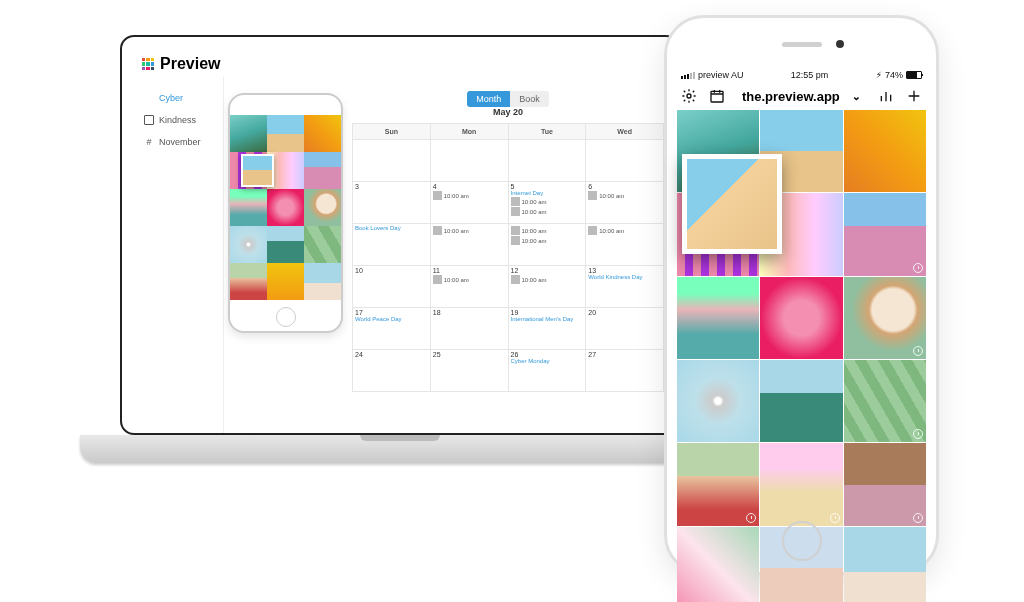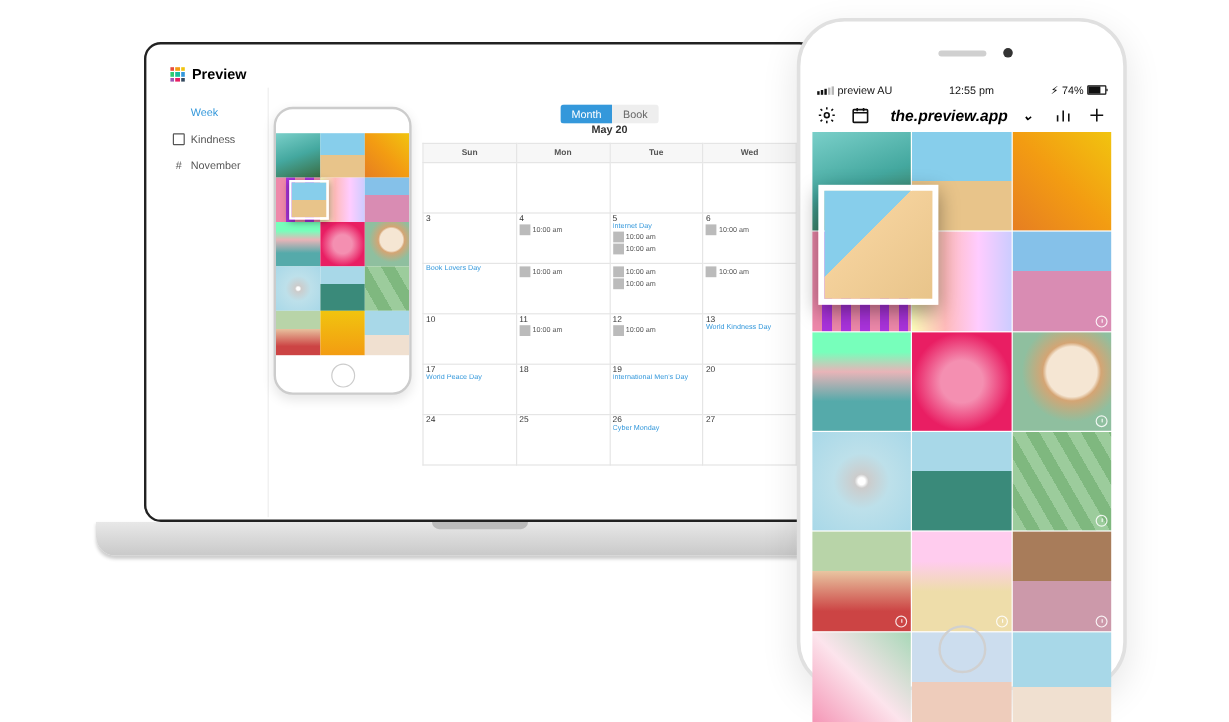--- a/index.html
+++ b/index.html
@@ -5,21 +5,21 @@
   * { box-sizing: border-box; margin: 0; padding: 0; font-family: -apple-system, Helvetica, Arial, sans-serif; }
   body { width: 1024px; height: 602px; background: #fff; position: relative; overflow: hidden; }
 
   
   .laptop { position: absolute; left: 120px; top: 35px; width: 560px; height: 440px; }
   .laptop-screen { width: 100%; height: 400px; border: 2px solid #222; border-radius: 14px; background: #fff; padding: 14px 14px 0 14px; overflow: hidden; }
   .laptop-base { width: 640px; height: 28px; background: linear-gradient(#e8e8e8,#c9c9c9); border-radius: 0 0 16px 16px; margin-left: -40px; position: relative; box-shadow: 0 2px 3px rgba(0,0,0,.2); }
   .laptop-notch { width: 80px; height: 6px; background: #bbb; border-radius: 0 0 6px 6px; position: absolute; left: 50%; transform: translateX(-50%); }
 
   
-  .app-header { display: flex; align-items: center; gap: 6px; padding: 4px 6px; font-weight: 700; font-size: 12px; }
+  .app-header { display: flex; align-items: center; gap: 6px; padding: 4px 6px; font-weight: 700; font-size: 16px; }
   .app-logo { width: 12px; height: 12px; display: grid; grid-template-columns: 1fr 1fr 1fr; grid-template-rows: 1fr 1fr 1fr; gap: 1px; }
   .app-logo span:nth-child(1){background:#e74c3c;} .app-logo span:nth-child(2){background:#f39c12;} .app-logo span:nth-child(3){background:#f1c40f;}
   .app-logo span:nth-child(4){background:#2ecc71;} .app-logo span:nth-child(5){background:#1abc9c;} .app-logo span:nth-child(6){background:#3498db;}
   .app-logo span:nth-child(7){background:#9b59b6;} .app-logo span:nth-child(8){background:#e91e63;} .app-logo span:nth-child(9){background:#34495e;}
   .app-body { display: flex; height: calc(100% - 24px); }
   .sidebar { width: 88px; padding: 10px 4px; border-right: 1px solid #eee; }
   .sidebar-item { display: flex; align-items: center; gap: 5px; padding: 6px 4px; font-size: 9px; color: #555; cursor: pointer; }
   .sidebar-item.active { color: #3498db; }
   .sidebar-icon { width: 10px; height: 10px; display: inline-flex; justify-content: center; align-items: center; }
   .cal-icon { border: 1px solid currentColor; border-radius: 1px; position: relative; }
@@ -60,21 +60,21 @@
   .sig-bars { display: flex; align-items: flex-end; gap: 1px; }
   .sig-bars span { width: 2px; background: #111; }
   .sig-bars span:nth-child(1){height:3px;} .sig-bars span:nth-child(2){height:4px;} .sig-bars span:nth-child(3){height:5px;} .sig-bars span:nth-child(4){height:6px;opacity:.3;} .sig-bars span:nth-child(5){height:7px;opacity:.3;}
   .batt { width: 16px; height: 8px; border: 1px solid #111; border-radius: 1px; position: relative; }
   .batt::after { content: ""; position: absolute; right: -2px; top: 2px; width: 1px; height: 2px; background: #111; }
   .batt-fill { height: 100%; width: 74%; background: #111; }
   .phone-toolbar { display: flex; justify-content: space-between; align-items: center; padding: 4px 4px 6px; }
   .tool-left, .tool-right { display: flex; gap: 12px; align-items: center; }
   .tool-icon { width: 16px; height: 16px; display: flex; justify-content: center; align-items: center; }
   .gear-svg, .cal-svg, .chart-svg, .plus-svg { width: 16px; height: 16px; stroke: #111; fill: none; stroke-width: 2; }
-  .phone-title { display: flex; align-items: center; gap: 12px; font-size: 13px; font-weight: 600; justify-content: center; font-style: italic; }
+  .phone-title { display: flex; align-items: center; gap: 12px; font-size: 13px; font-weight: 600; justify-content: center; }
   .chev { font-size: 11px; }
   .feed-grid { display: grid; grid-template-columns: repeat(3,1fr); gap: 1px; width: 100%; }
   .feed-cell { aspect-ratio: 1; position: relative; }
   .sched-badge { position: absolute; right: 3px; bottom: 3px; width: 10px; height: 10px; border: 1px solid rgba(255,255,255,.85); border-radius: 50%; }
   .sched-badge::after { content: ""; position: absolute; left: 4px; top: 2px; width: 1px; height: 3px; background: rgba(255,255,255,.85); transform-origin: bottom; }
   .feed-highlight { position: absolute; left: 15px; top: 136px; width: 100px; height: 100px; border: 5px solid #fff; box-shadow: 0 6px 16px rgba(0,0,0,.4); z-index: 10; background: linear-gradient(135deg,#87ceeb 0%,#87ceeb 40%,#f4d19b 40%,#e8c48a 100%); }
 
   
   .c-palm{background:linear-gradient(160deg,#7acfc9,#44a89f,#3a6b3f);} .c-beach{background:linear-gradient(180deg,#87ceeb 50%,#e8c48a 50%);} .c-orange{background:linear-gradient(45deg,#e67e22,#f39c12,#f1c40f);}
   .c-stripes{background:repeating-linear-gradient(90deg,#e8a,#e8a 8px,#a3d 8px,#a3d 16px);} .c-rainbow{background:linear-gradient(90deg,#ffb,#fbb,#fcf,#ccf);} .c-pinkfield{background:linear-gradient(#85c1e9 40%,#d98cb3 40%);}
@@ -107,21 +107,21 @@
 
     <div class="app-body">
       <div class="sidebar">
         <div class="sidebar-item active">
           <span class="sidebar-icon grid-icon">
               <span></span>
               <span></span>
               <span></span>
               <span></span>
             </span>
-          <span>Week</span>
+          <span>Cyber</span>
         </div>
         <div class="sidebar-item">
           <span class="sidebar-icon cal-icon"></span>
           <span>Kindness</span>
         </div>
         <div class="sidebar-item">
           <span class="sidebar-icon hash-icon"></span>
           <span>November</span>
         </div>
       </div>

